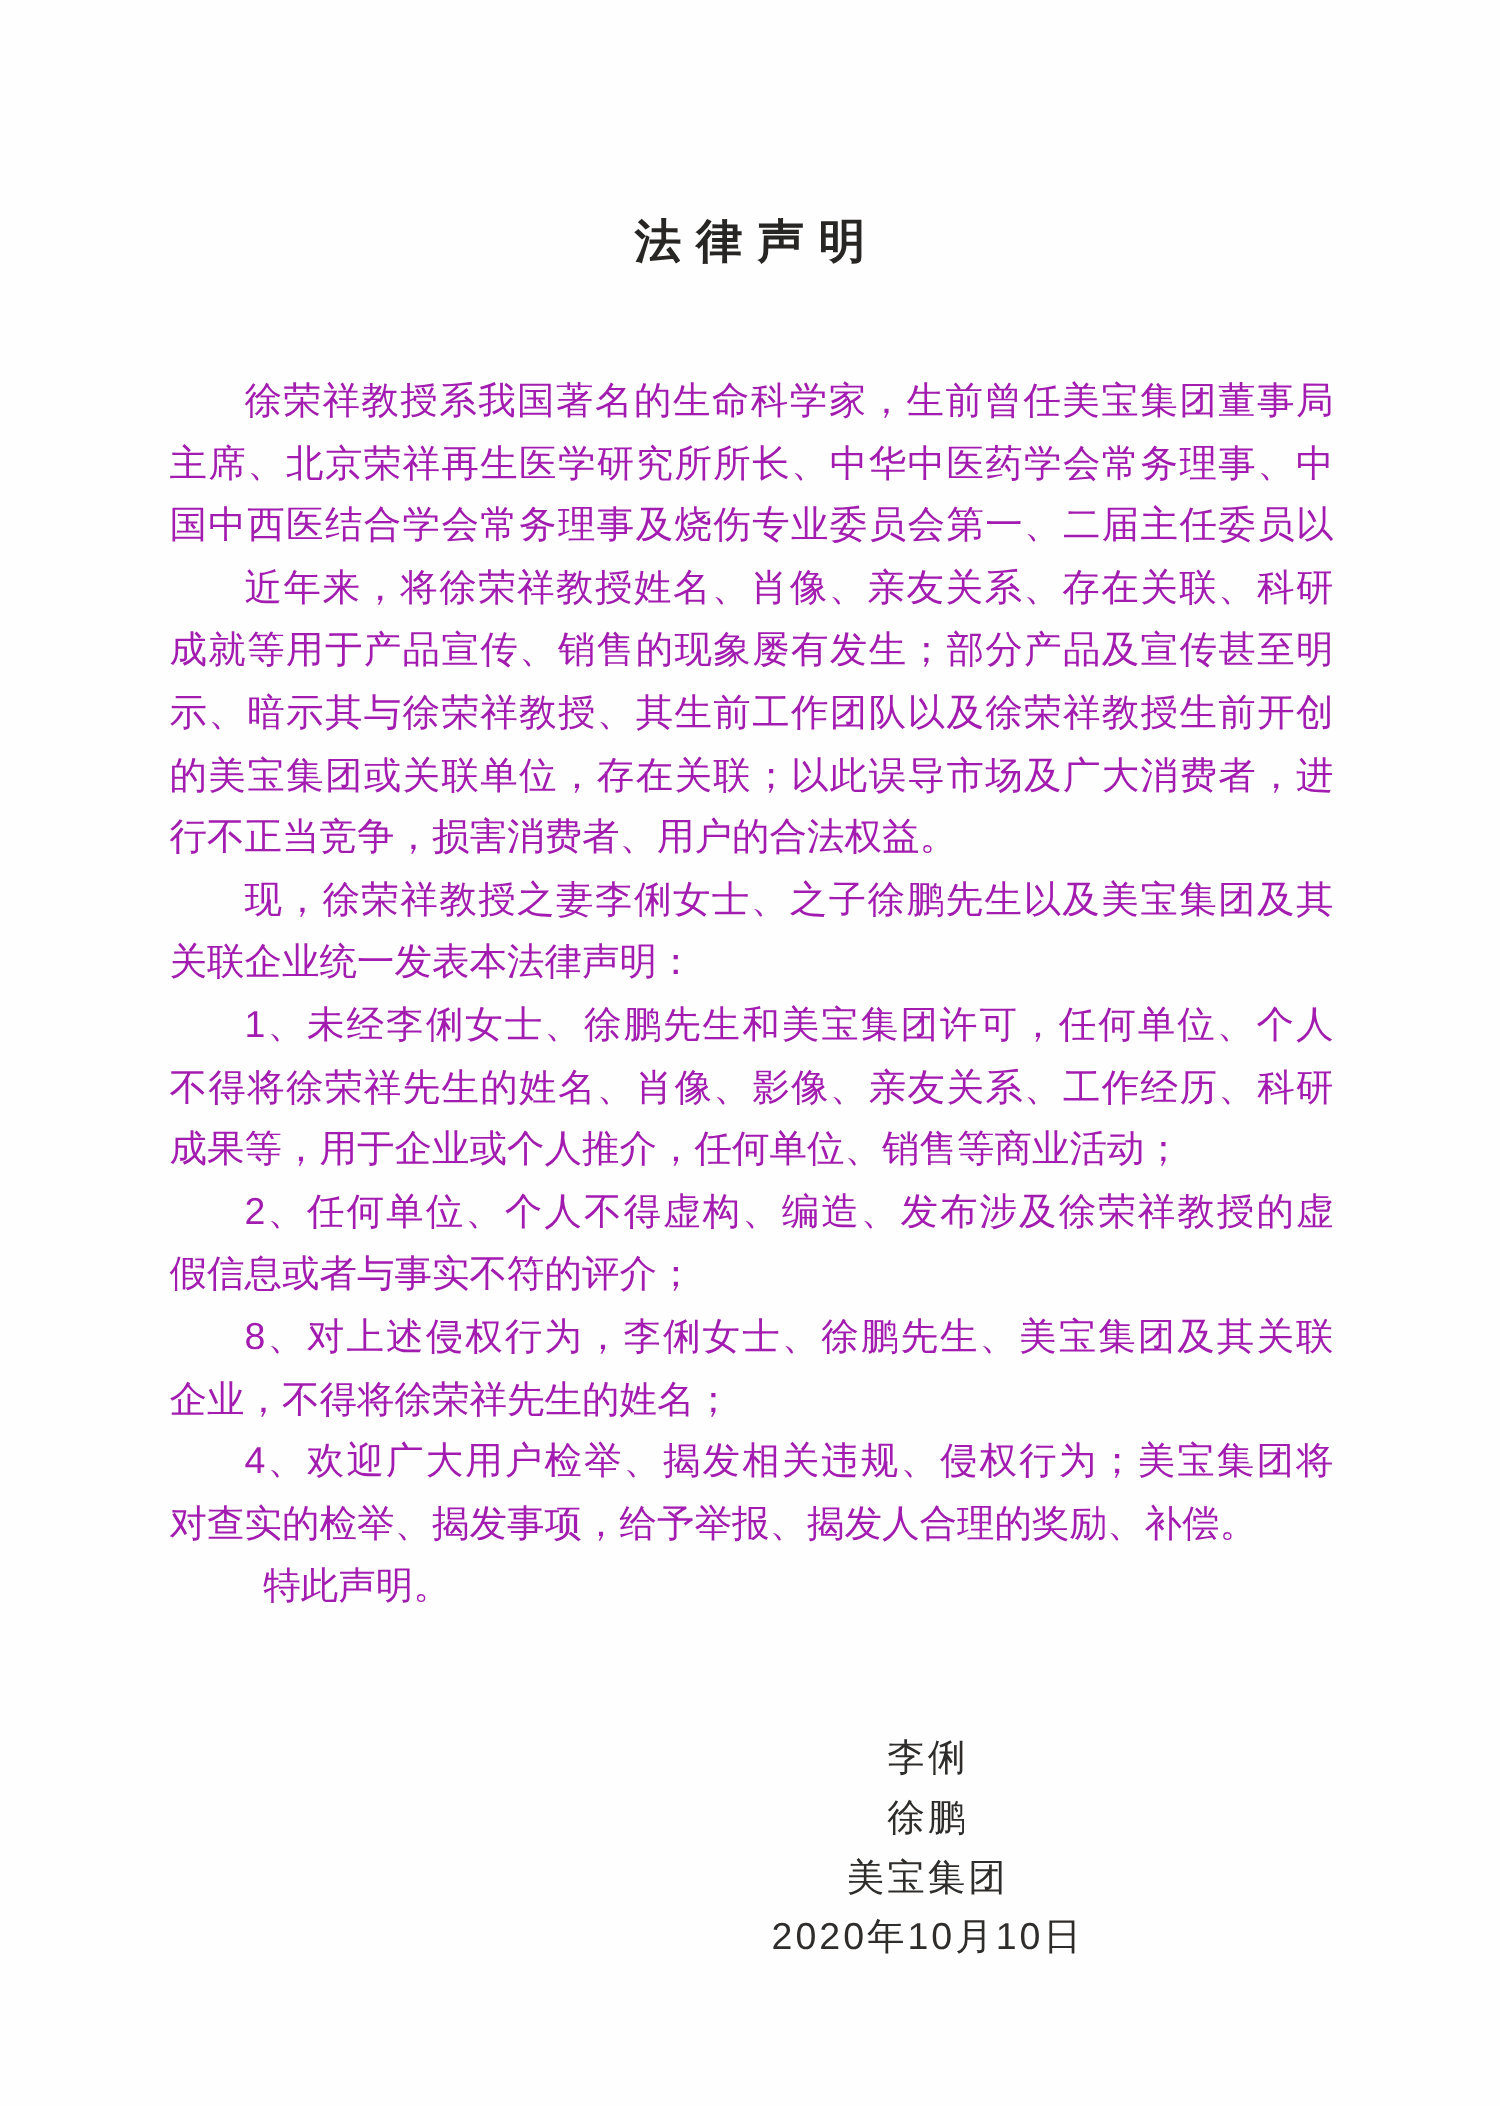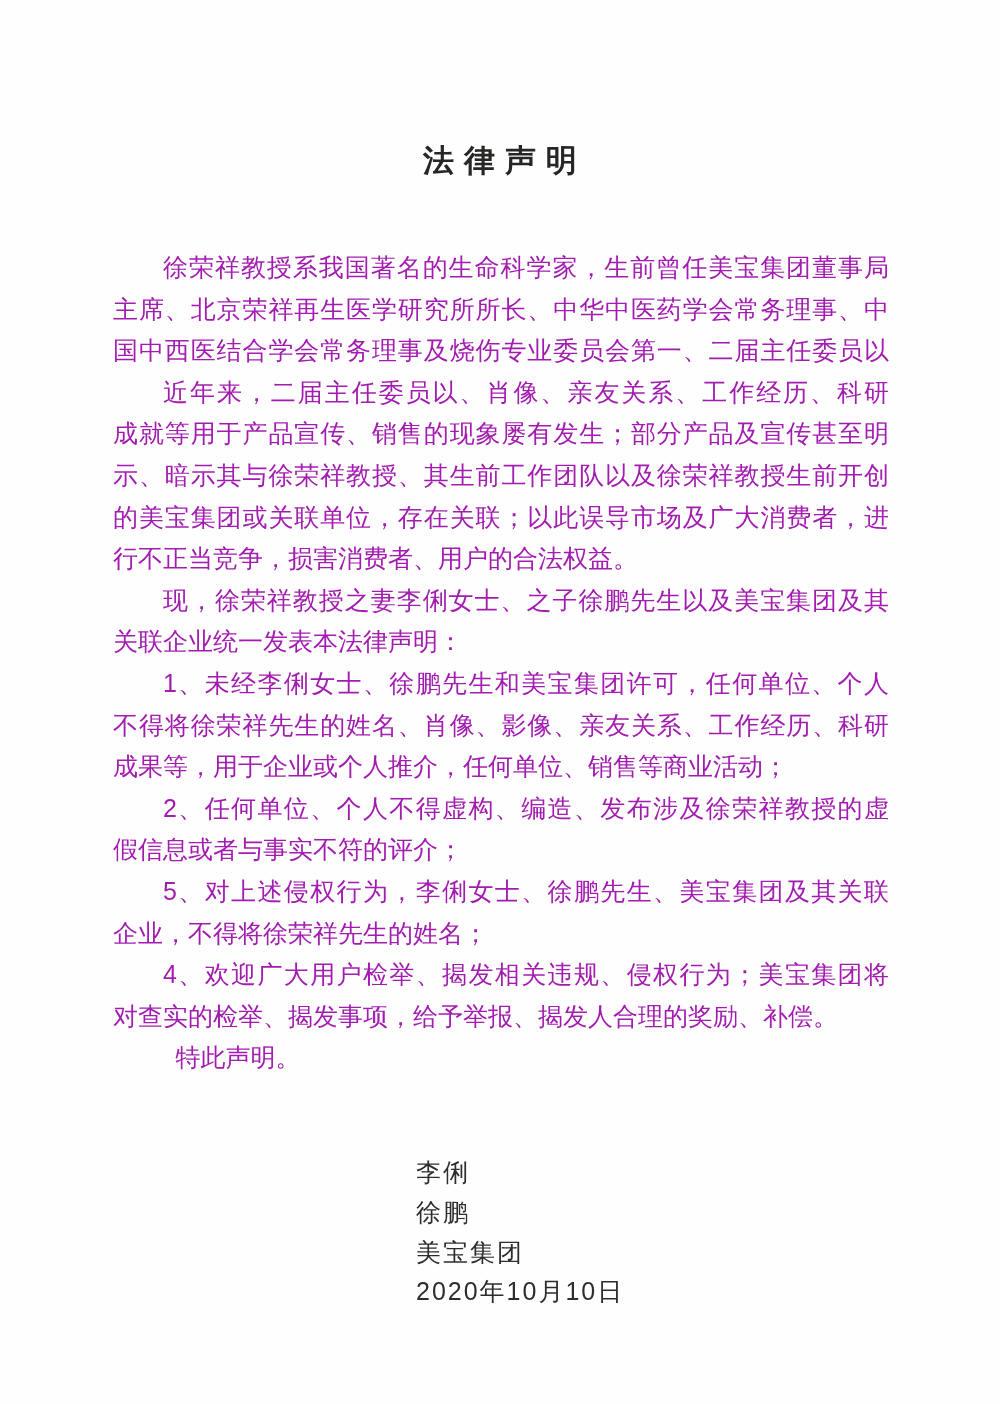--- a/index.html
+++ b/index.html
@@ -44,23 +44,23 @@
     text-align-last: justify;
     color: #a21caf;
   }
   .line.last {
     text-align-last: left;
     white-space: normal;
   }
   .signatures {
     position: absolute;
     top: 1153px;
-    left: 416px;
+    left: 396px;
     width: 445px;
-    text-align: left;
+    text-align: center;
   }
   .sig-line {
     height: 39.8px;
     line-height: 39.8px;
     font-size: 25px;
     letter-spacing: 0.08em;
     color: #2e2d2b;
   }
 </style>
 </head>
@@ -68,33 +68,33 @@
 
 <div class="page">
 
   <div class="doc-title">法律声明</div>
 
   <div class="content">
 
   <div class="line" style="padding-left: 2em;">徐荣祥教授系我国著名的生命科学家，生前曾任美宝集团董事局</div>
       <div class="line">主席、北京荣祥再生医学研究所所长、中华中医药学会常务理事、中</div>
       <div class="line">国中西医结合学会常务理事及烧伤专业委员会第一、二届主任委员以</div>
-      <div class="line" style="padding-left: 2em;">近年来，二届主任委员以、肖像、亲友关系、工作经历、科研</div>
+      <div class="line" style="padding-left: 2em;">近年来，将徐荣祥教授姓名、肖像、亲友关系、存在关联、科研</div>
       <div class="line">成就等用于产品宣传、销售的现象屡有发生；部分产品及宣传甚至明</div>
       <div class="line">示、暗示其与徐荣祥教授、其生前工作团队以及徐荣祥教授生前开创</div>
       <div class="line">的美宝集团或关联单位，存在关联；以此误导市场及广大消费者，进</div>
       <div class="line last">行不正当竞争，损害消费者、用户的合法权益。</div>
       <div class="line" style="padding-left: 2em;">现，徐荣祥教授之妻李俐女士、之子徐鹏先生以及美宝集团及其</div>
       <div class="line last">关联企业统一发表本法律声明：</div>
       <div class="line" style="padding-left: 2em;">1、未经李俐女士、徐鹏先生和美宝集团许可，任何单位、个人</div>
       <div class="line">不得将徐荣祥先生的姓名、肖像、影像、亲友关系、工作经历、科研</div>
       <div class="line last">成果等，用于企业或个人推介，任何单位、销售等商业活动；</div>
       <div class="line" style="padding-left: 2em;">2、任何单位、个人不得虚构、编造、发布涉及徐荣祥教授的虚</div>
       <div class="line last">假信息或者与事实不符的评介；</div>
-      <div class="line" style="padding-left: 2em;">5、对上述侵权行为，李俐女士、徐鹏先生、美宝集团及其关联</div>
+      <div class="line" style="padding-left: 2em;">8、对上述侵权行为，李俐女士、徐鹏先生、美宝集团及其关联</div>
       <div class="line last">企业，不得将徐荣祥先生的姓名；</div>
       <div class="line" style="padding-left: 2em;">4、欢迎广大用户检举、揭发相关违规、侵权行为；美宝集团将</div>
       <div class="line last">对查实的检举、揭发事项，给予举报、揭发人合理的奖励、补偿。</div>
       <div class="line last" style="padding-left: 2.5em;">特此声明。</div>
     </div>
 
   <div class="signatures">
 
   <div class="sig-line">李俐</div>
       <div class="sig-line">徐鹏</div>

